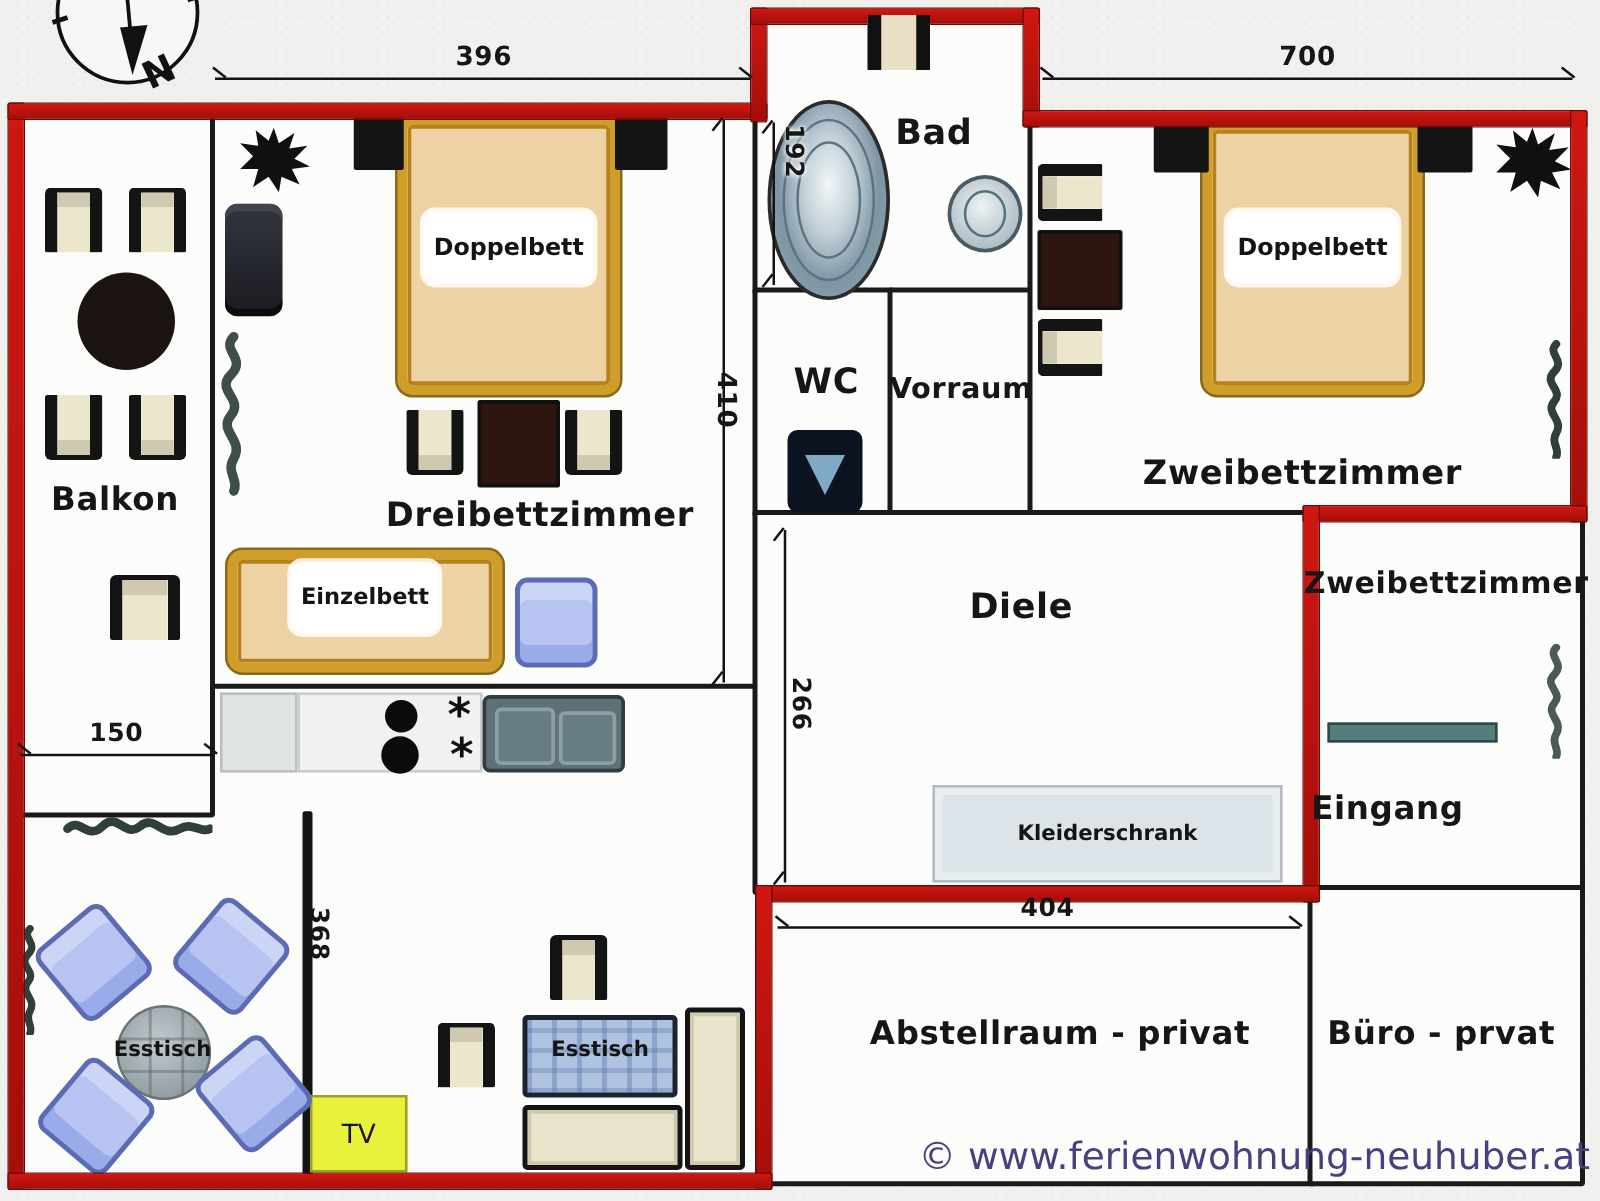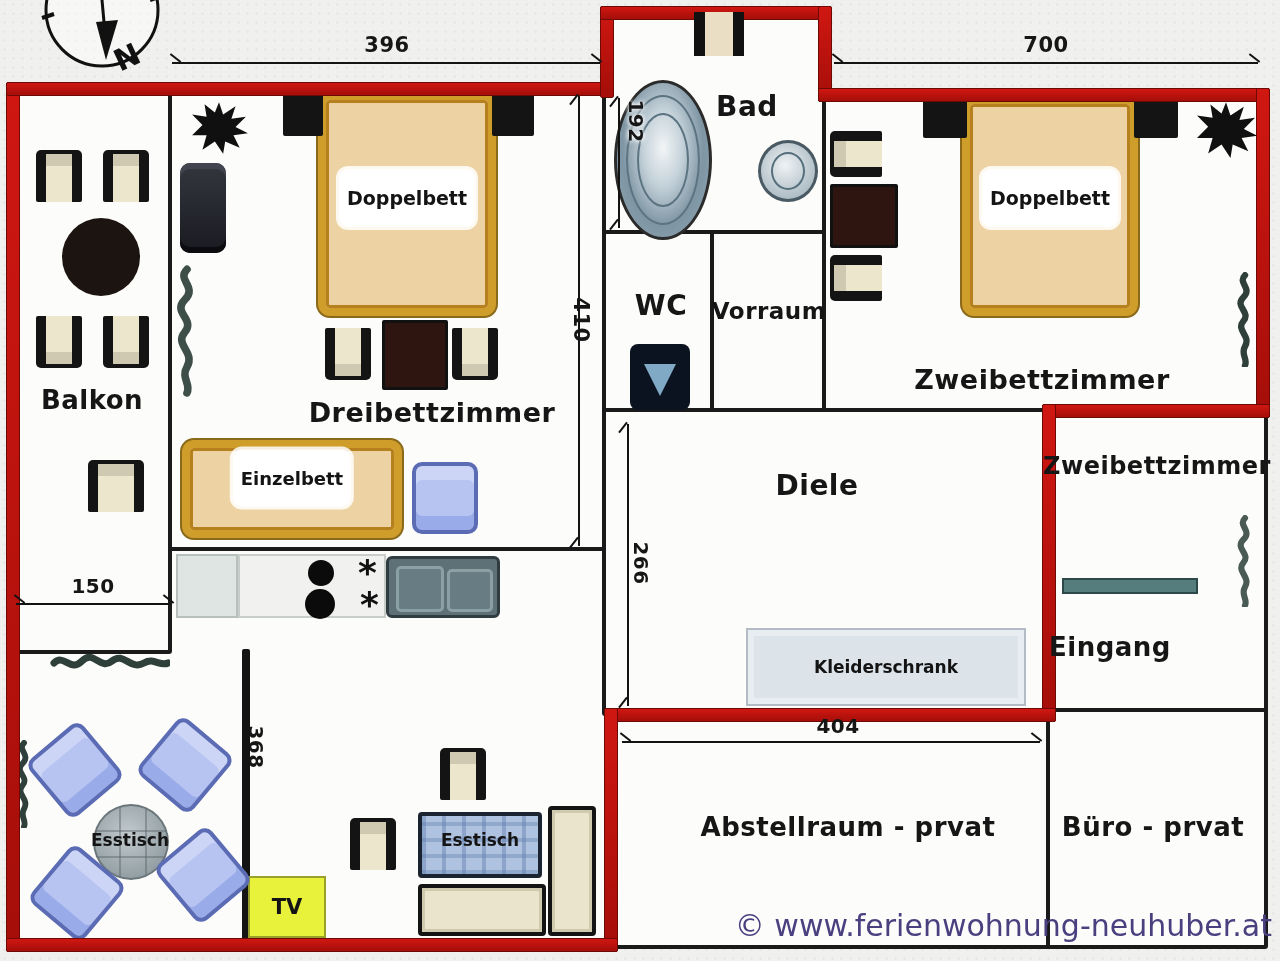--- a/index.html
+++ b/index.html
@@ -123,21 +123,21 @@
 
   <span class="lbl" style="left:747px;top:106px;font-size:28px;">Bad</span>
   <span class="lbl" style="left:661px;top:305px;font-size:28px;">WC</span>
   <span class="lbl" style="left:769px;top:311px;font-size:23px;">Vorraum</span>
   <span class="lbl" style="left:1042px;top:379px;font-size:27px;">Zweibettzimmer</span>
   <span class="lbl" style="left:398px;top:412px;font-size:27px;margin-left:34px;">Dreibettzimmer</span>
   <span class="lbl" style="left:92px;top:400px;font-size:26px;">Balkon</span>
   <span class="lbl" style="left:817px;top:485px;font-size:28px;">Diele</span>
   <span class="lbl" style="left:1157px;top:466px;font-size:24px;">Zweibettzimmer</span>
   <span class="lbl" style="left:1110px;top:647px;font-size:26px;">Eingang</span>
-  <span class="lbl" style="left:848px;top:827px;font-size:26px;">Abstellraum - prvat</span>
+  <span class="lbl" style="left:848px;top:827px;font-size:26px;">Abstellraum - privat</span>
   <span class="lbl" style="left:1153px;top:827px;font-size:26px;">Büro - prvat</span>
 
   <div class="blackbox" style="left:283px;top:92px;width:40px;height:44px;"></div>
   <div class="blackbox" style="left:492px;top:92px;width:42px;height:44px;"></div>
   <div class="bed" style="left:318px;top:92px;width:178px;height:224px;"></div>
   <span class="pill" style="left:407px;top:198px;font-size:19px;">Doppelbett</span>
   <div class="chair" style="left:325px;top:328px;transform:rotate(180deg);"></div>
   <div class="chair" style="left:452px;top:328px;transform:rotate(180deg);"></div>
   <div class="blackbox" style="left:382px;top:320px;width:60px;height:64px;background:#2f1510;border:3px solid #111;"></div>
   <div class="dresser" style="left:180px;top:163px;width:46px;height:90px;"></div>
@@ -220,18 +220,18 @@
     <path d="M12 4 C2 14 22 20 10 32 C-2 44 20 50 10 62 C0 74 20 80 12 94 C6 104 16 110 12 118" fill="none" stroke="#2f3f3a" stroke-width="8" stroke-linecap="round"></path>
   </svg>
 
   <div class="chair" style="left:440px;top:748px;"></div>
   <div class="chair" style="left:350px;top:818px;"></div>
   <div class="etable" style="left:418px;top:812px;width:124px;height:66px;"></div>
   <span class="pill" style="left:480px;top:840px;font-size:17px;background:transparent;box-shadow:none;">Esstisch</span>
   <div class="bench" style="left:418px;top:884px;width:128px;height:52px;"></div>
   <div class="bench" style="left:548px;top:806px;width:48px;height:130px;"></div>
   <div class="tv" style="left:248px;top:876px;width:74px;height:58px;">
-    <span style="font-size:21px;font-weight:700;color:#141414;">TV</span>
+    <span style="font-size:21px;font-weight:400;color:#141414;">TV</span>
   </div>
 
   <span class="copyright" style="right:8px;top:908px;font-size:30px;">© www.ferienwohnung-neuhuber.at</span>
 
 </div>
 
 </body></html>

